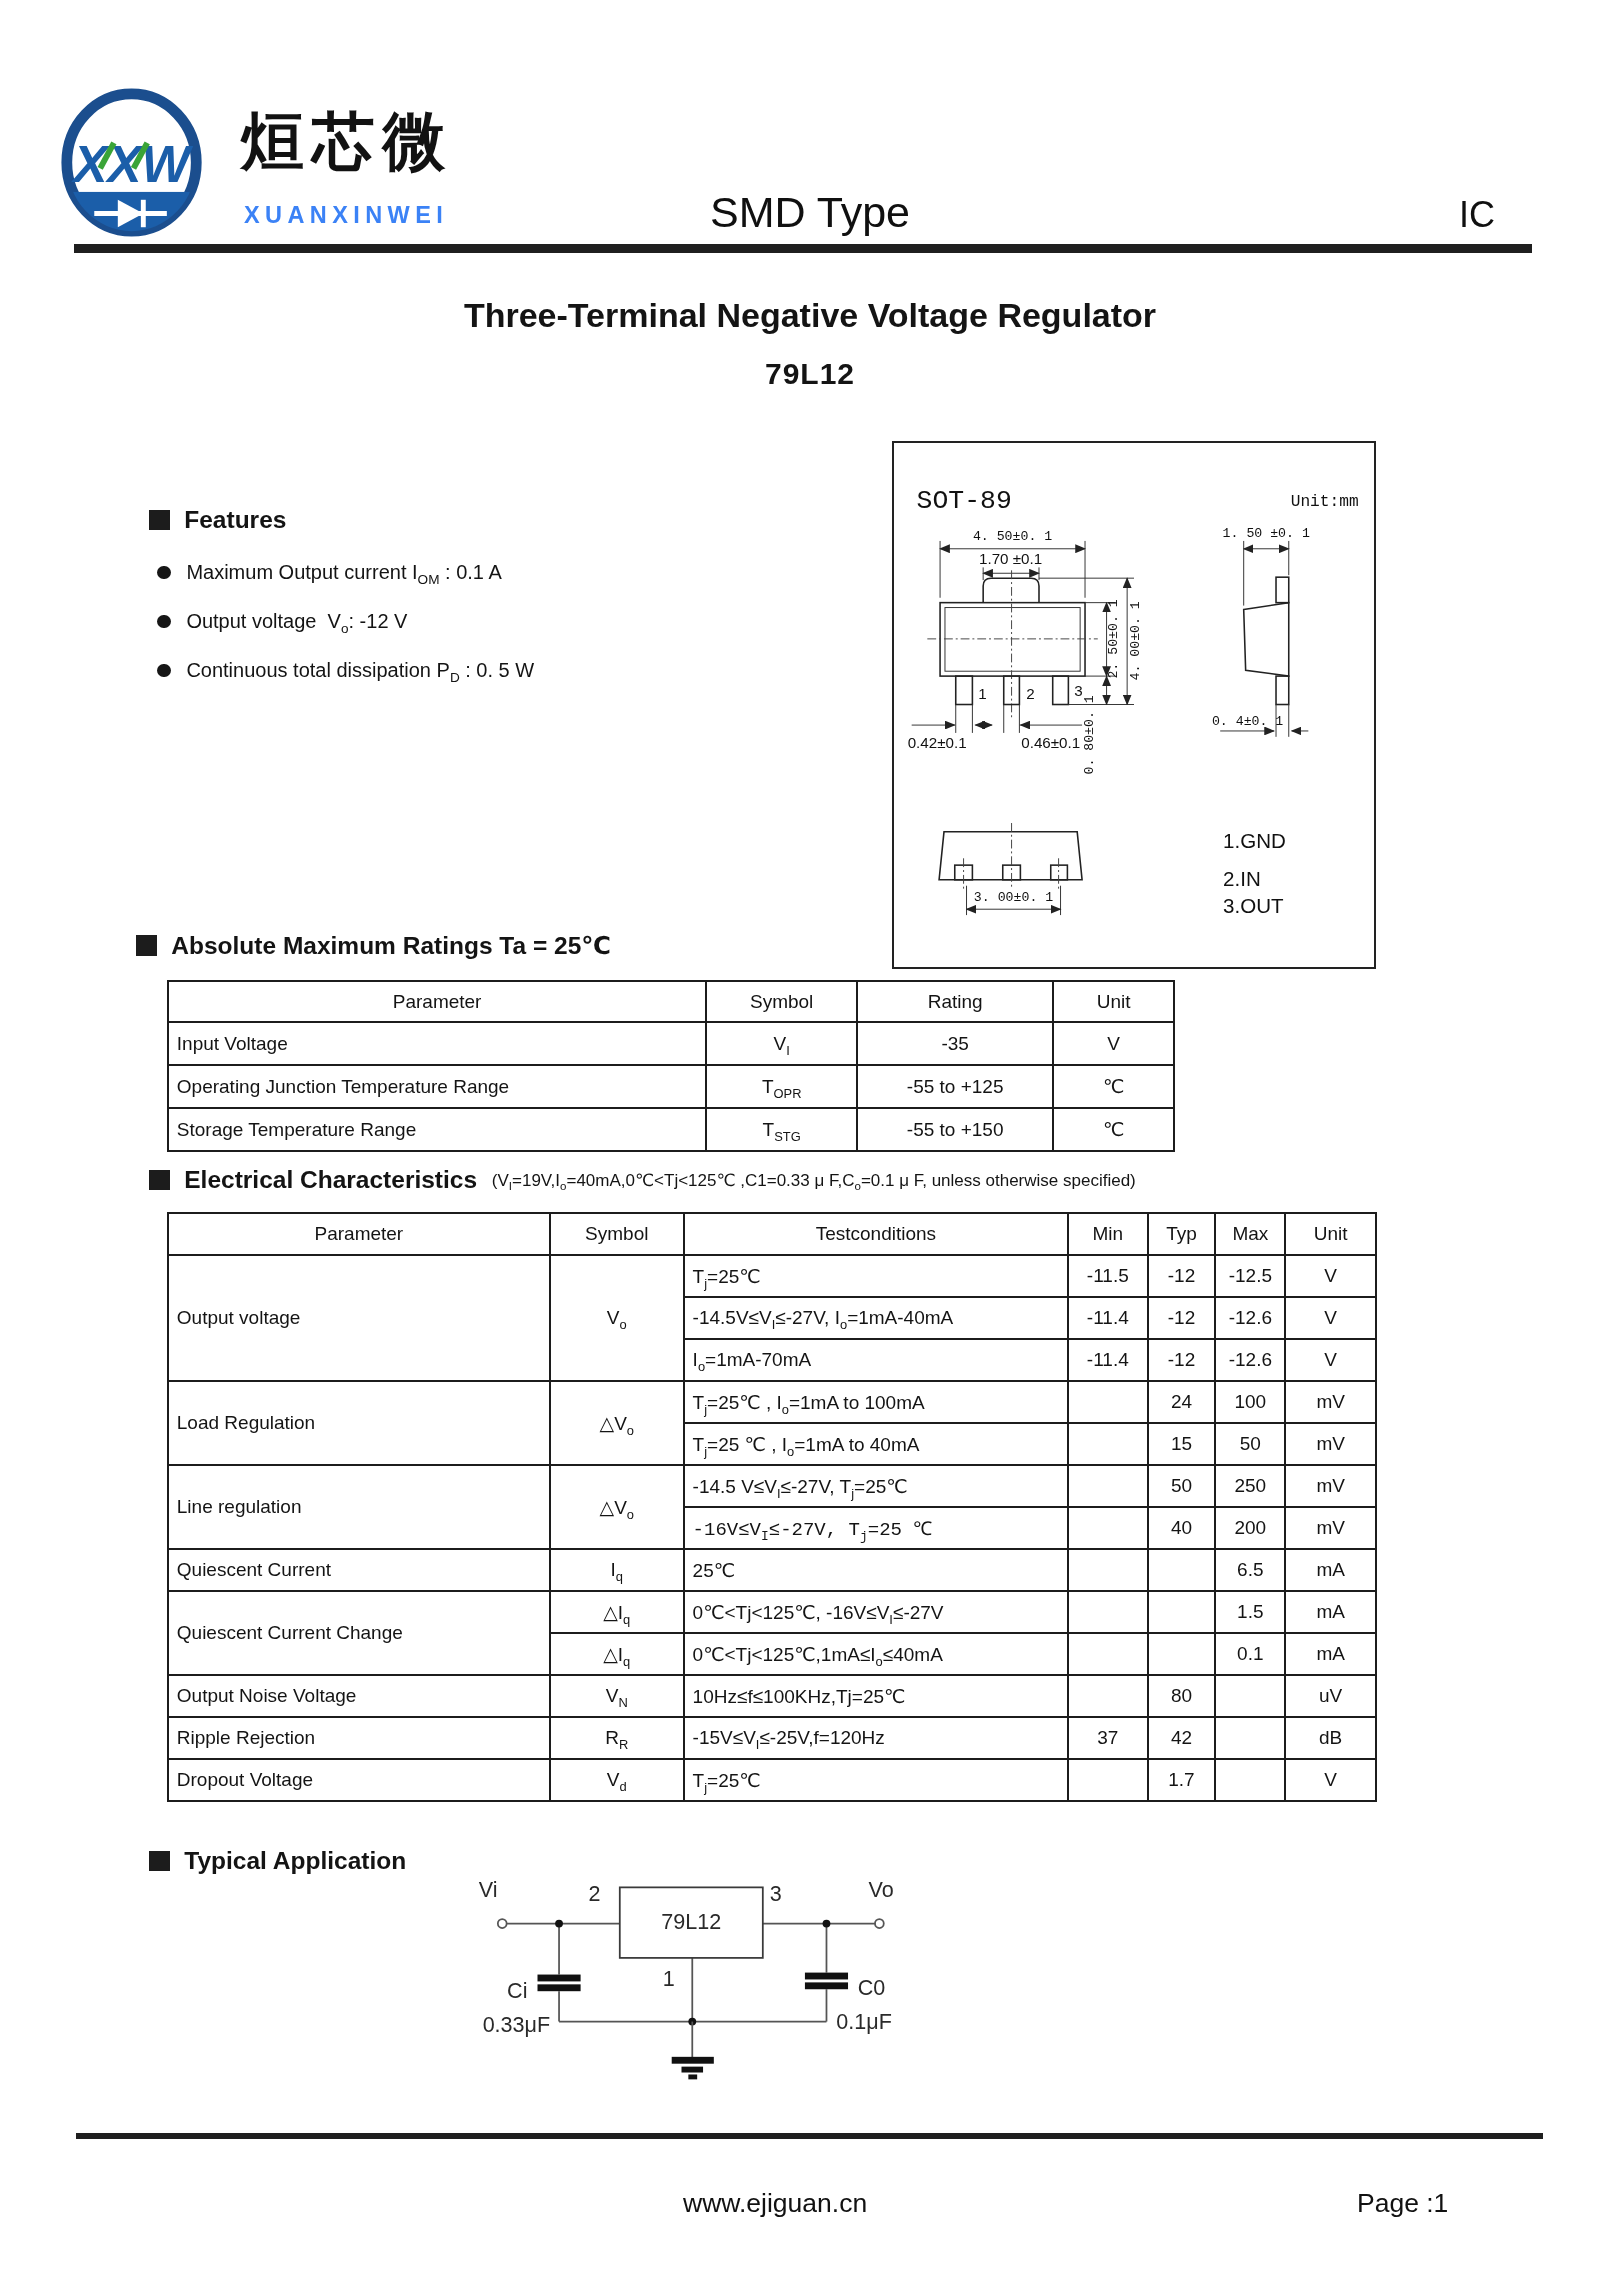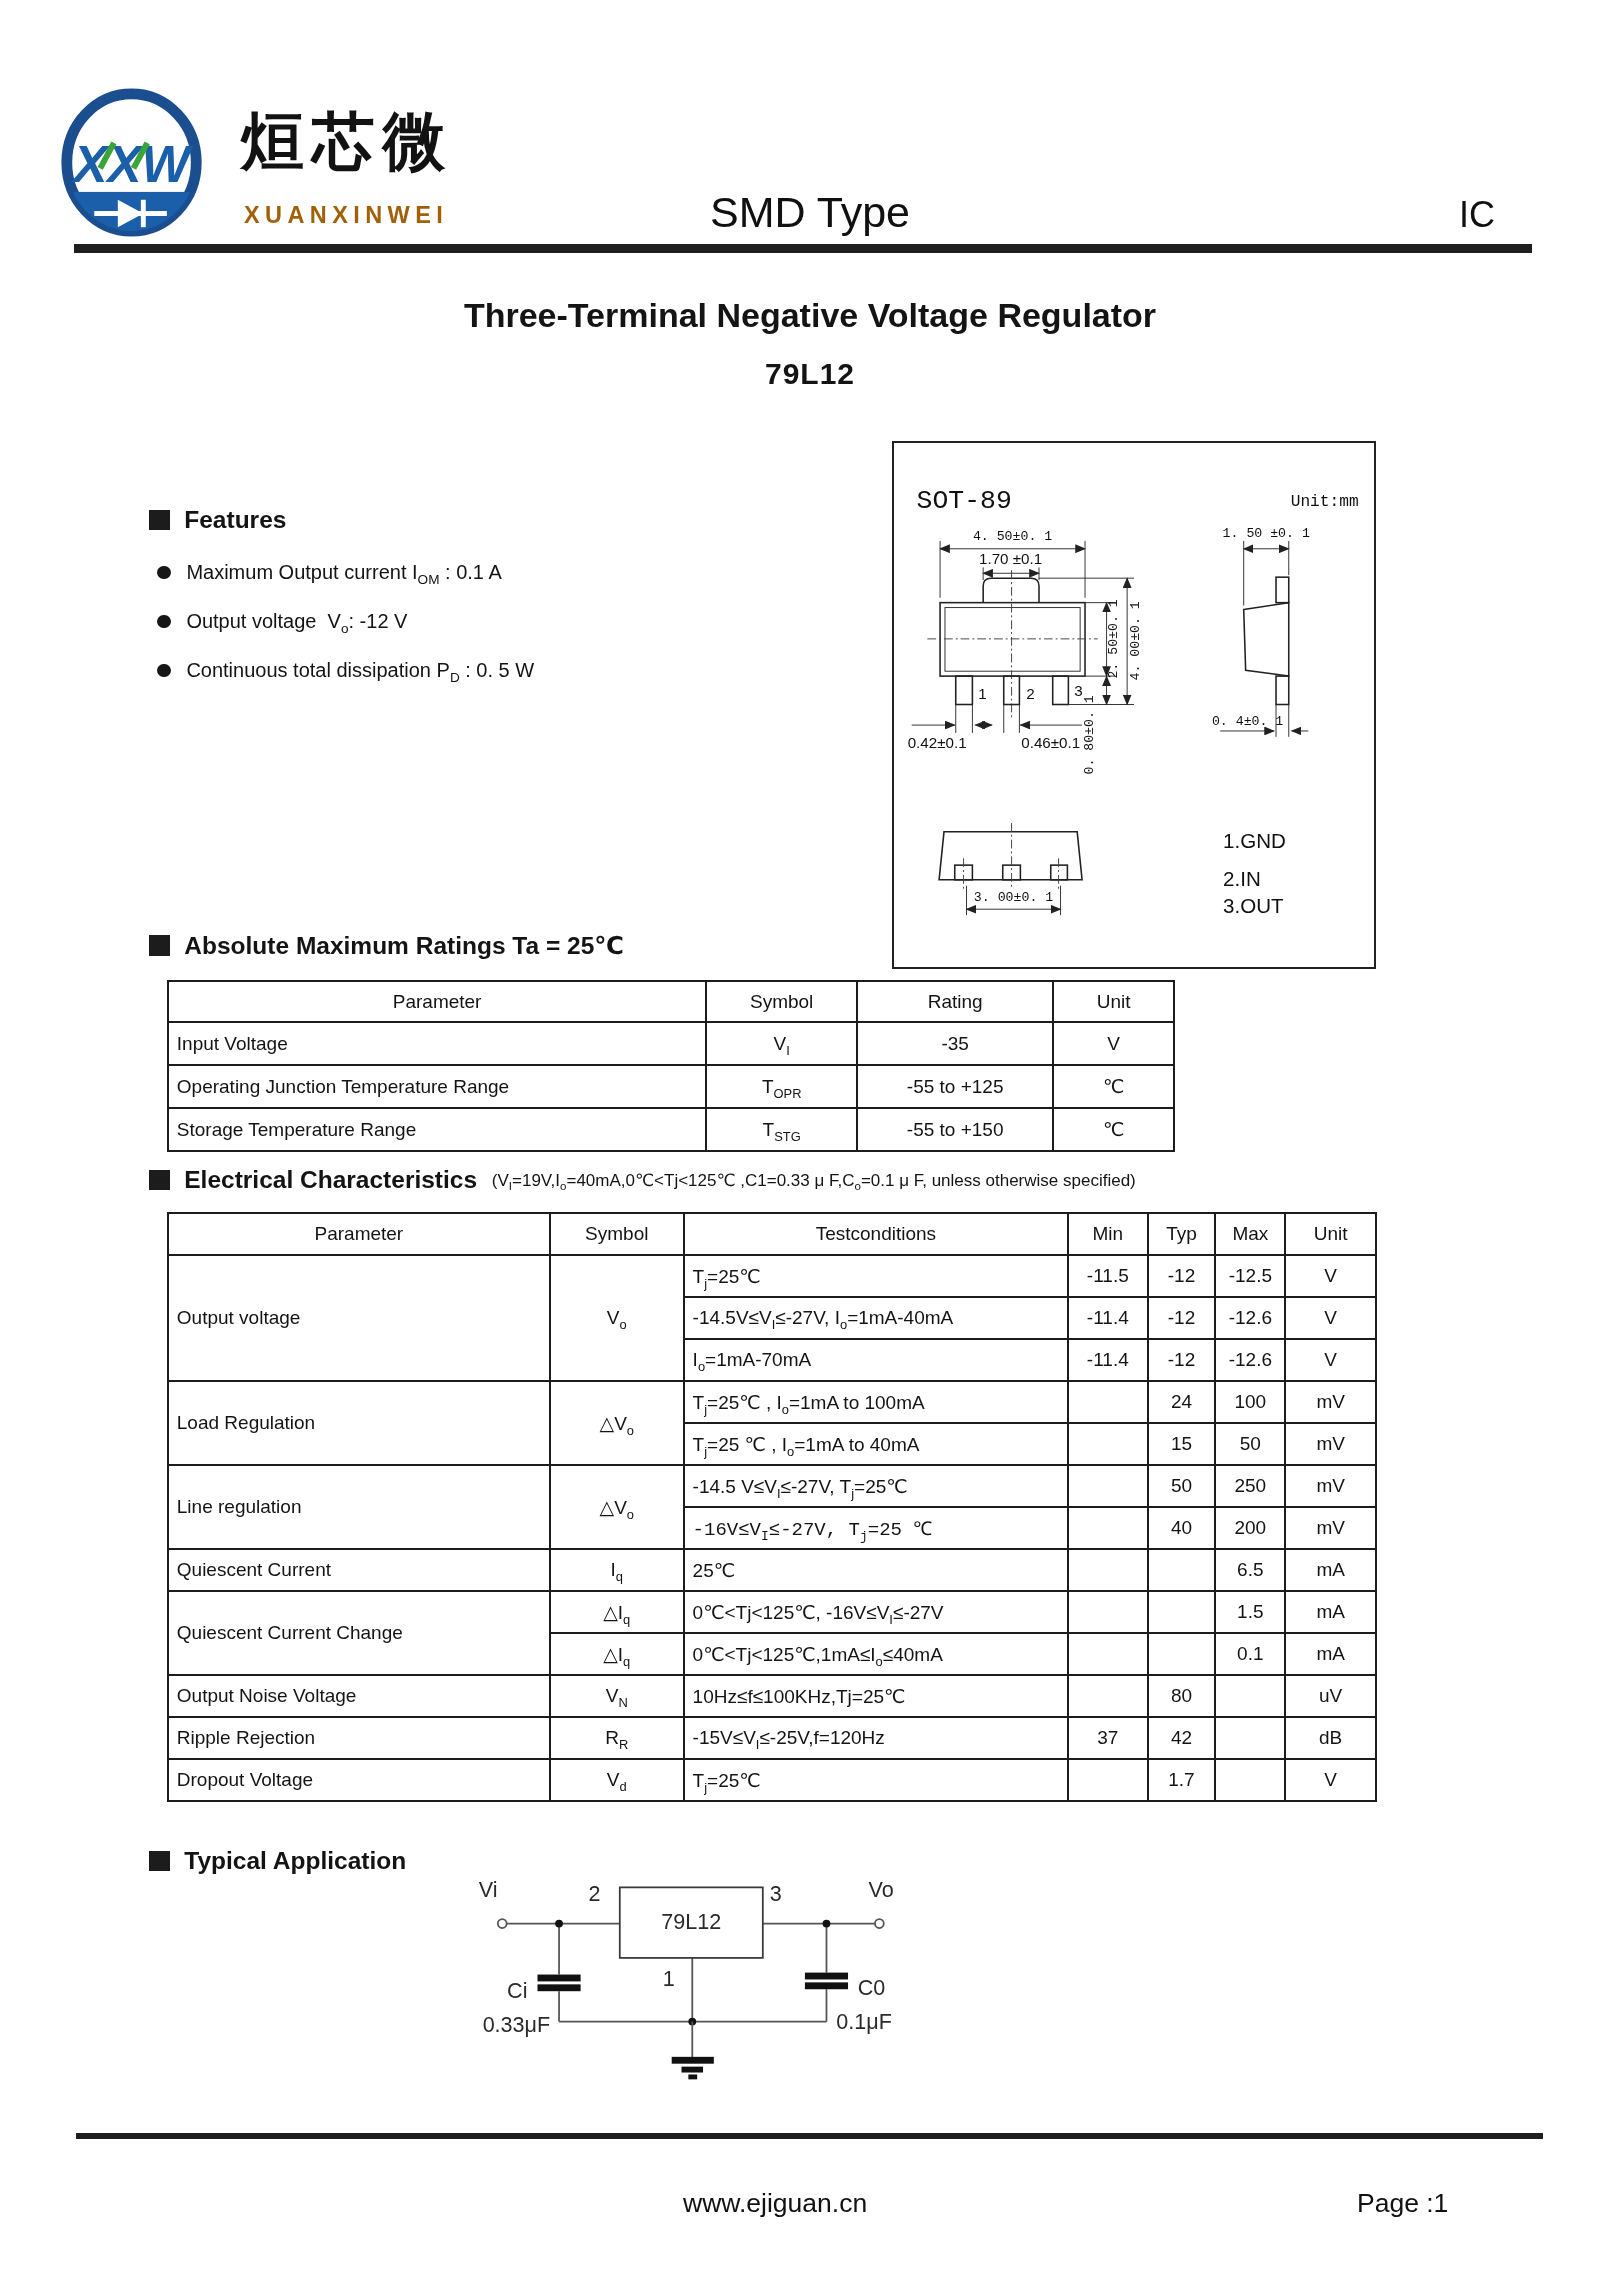--- a/index.html
+++ b/index.html
@@ -3,21 +3,21 @@
 <meta charset="utf-8">
 <style>
   html,body{margin:0;padding:0;background:#888;}
   .page{position:relative;width:1620px;height:2293px;background:#ffffff;
         font-family:"Liberation Sans","DejaVu Sans",sans-serif;color:#141414;overflow:hidden;}
   .abs{position:absolute;}
   .center{left:0;right:0;text-align:center;}
   .rule{background:#1f1f1f;}
   
   .logo-cn{font-weight:bold;font-size:63px;letter-spacing:7.8px;color:#121212;line-height:1;}
-  .logo-en{font-size:23.5px;letter-spacing:5.4px;color:#a16207;font-weight:bold;}
+  .logo-en{font-size:23.5px;letter-spacing:5.4px;color:#3b82f6;font-weight:bold;}
   .smd{font-size:43px;color:#101010;}
   .ic{font-size:36px;color:#101010;}
   
   .t-main{font-size:34px;font-weight:bold;}
   .t-part{font-size:30px;font-weight:bold;letter-spacing:1px;}
   
   .sec{display:flex;align-items:center;gap:14.7px;font-size:24.5px;font-weight:bold;}
   .sq{width:20.6px;height:20.6px;background:#1c1c1c;flex:0 0 auto;}
   .sec .sub{font-weight:normal;font-size:17px;}
   
@@ -178,21 +178,21 @@
       <line class="thin" x1="170" y1="452" x2="170" y2="482"></line>
       <text class="dimtxt" x="122" y="468" text-anchor="middle">3. 00±0. 1</text>
       <line class="thin" x1="74" y1="476" x2="170" y2="476" marker-start="url(#ms)" marker-end="url(#me)"></line>
 
       <text class="pinname" x="336" y="414">1.GND</text>
       <text class="pinname" x="336" y="452">2.IN</text>
       <text class="pinname" x="336" y="480">3.OUT</text>
     </svg>
   </div>
 
-  <div class="abs sec" style="left:149px;top:931px;justify-content:space-between;">
+  <div class="abs sec" style="left:136px;top:931px;justify-content:space-between;">
     <span class="sq"></span>
     <span>Absolute Maximum Ratings Ta = 25℃</span>
   </div>
   <table class="abs ds" style="left:167px;top:980px;width:1008px;">
     <colgroup>
         <col style="width:53.5%">
         <col style="width:15%">
         <col style="width:19.5%">
         <col style="width:12%">
       </colgroup>

